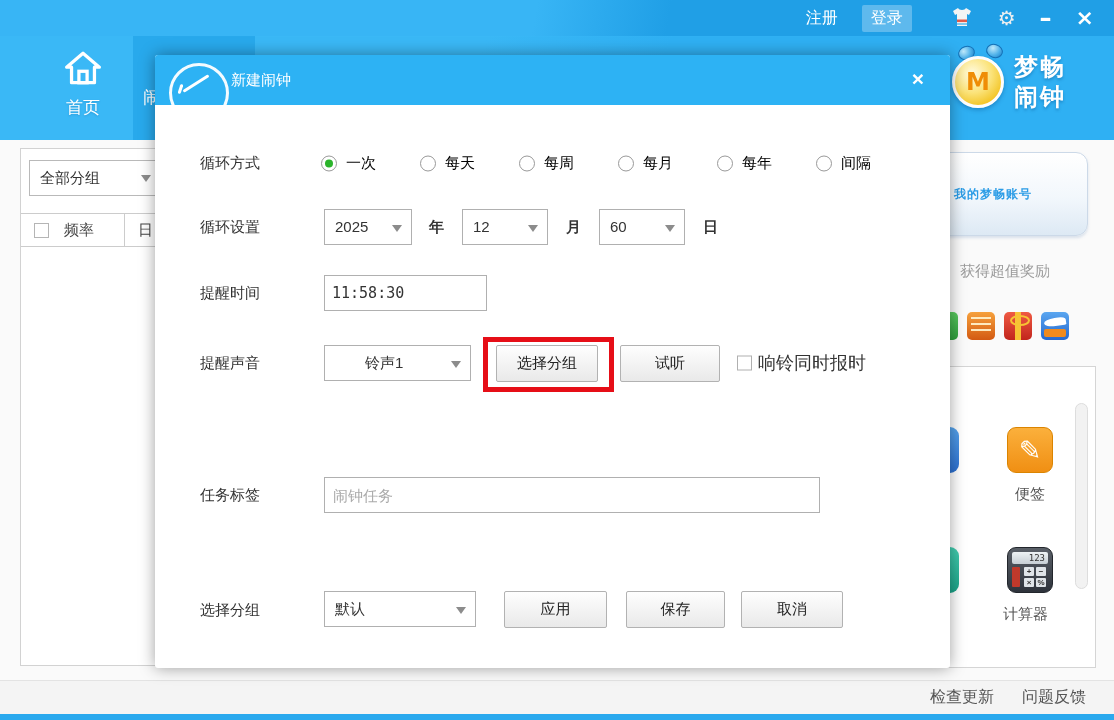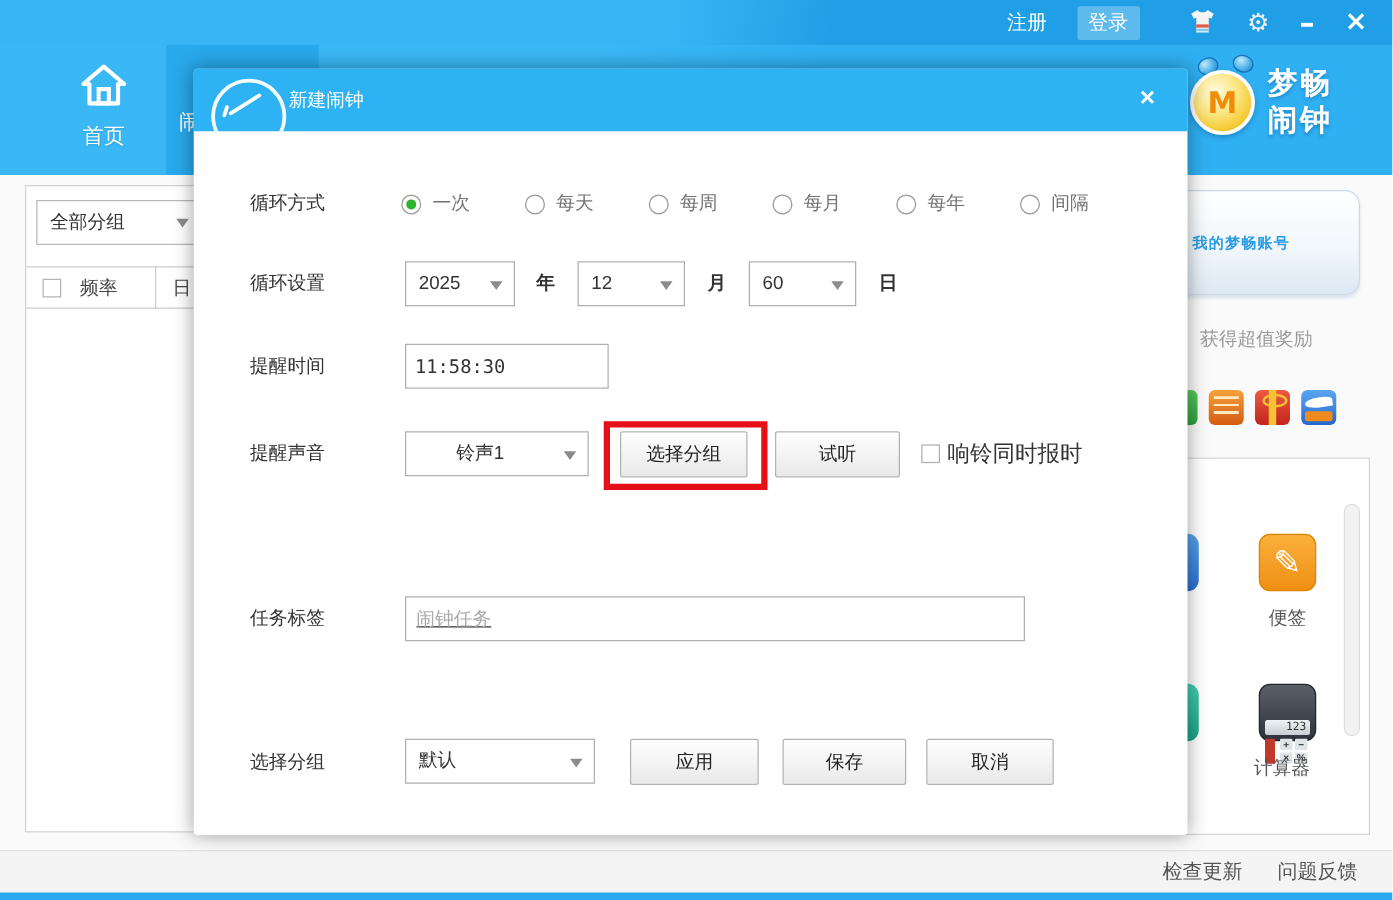--- a/index.html
+++ b/index.html
@@ -77,21 +77,21 @@
   .appicon { position:absolute; width:46px; height:46px; border-radius:9px; cursor:pointer;}
   .appicon.blue { left:14px; top:60px; background:linear-gradient(180deg,#56a3ec,#2b6fd0); }
   .appicon.note { left:108px; top:60px; background:linear-gradient(180deg,#fbb03c,#f08f13);
     border:1px solid #db8400; display:flex; align-items:center; justify-content:center;}
   .appicon.note .pen { color:#fff; font-size:27px; font-family:"DejaVu Sans",sans-serif; transform:rotate(0deg);}
   .appicon.teal { left:14px; top:180px; background:linear-gradient(180deg,#43cdb0,#1ba287); }
   .appicon.calc { left:108px; top:180px; background:linear-gradient(180deg,#5a6068,#2e333b);
     border:1px solid #22262c; padding:4px;}
   .calc-display { height:12px; background:linear-gradient(180deg,#eef3f5,#c6ced4); border-radius:2px;
     font-size:9px; color:#333; text-align:right; padding-right:3px; line-height:12px;
-    font-family:"DejaVu Sans Mono",monospace;margin-top:24px;}
+    font-family:"DejaVu Sans Mono",monospace;}
   .calc-keys { margin-top:3px; display:grid; grid-template-columns:10px 10px 8px; gap:2px; }
   .calc-keys .k { width:10px; height:9px; background:#dfe4e8; border-radius:1px; font-size:8px;
     line-height:9px; text-align:center; color:#333; font-weight:bold;}
   .calc-keys .r { grid-row:1 / span 2; width:8px; height:20px; background:#c0392b; border-radius:1px;}
   .applabel { position:absolute; font-size:15px; color:#555; }
   .applabel.noteL { left:116px; top:118px; }
   .applabel.partL { left:10px; top:238px; }
   .applabel.calcL { left:104px; top:238px; }
   .scrollbar { position:absolute; right:7px; top:36px; width:13px; height:186px; border-radius:7px;
     background:#f2f2f2; border:1px solid #ddd; cursor:pointer;}
@@ -121,33 +121,33 @@
   .dlg-label { position:absolute; left:45px; top:50%; transform:translateY(-50%);
     font-size:15px; color:#333; }
 
   .radio-group { position:absolute; left:166px; top:50%; transform:translateY(-50%);
     display:flex; align-items:center; }
   .radio { display:flex; align-items:center; cursor:pointer; }
   .rb { width:16px; height:16px; border-radius:50%; border:1px solid #999; background:#fff;
     margin-right:9px; position:relative; flex:0 0 auto;}
   .rb.sel::after { content:""; position:absolute; left:3px; top:3px; width:8px; height:8px;
     border-radius:50%; background:#2cb42c; }
-  .radio .rtext { font-size:15px; color:#737373; white-space:nowrap; }
+  .radio .rtext { font-size:15px; color:#000000; white-space:nowrap; }
   .rg1 { gap:44px; } .rg2 { gap:36px; }
 
   .select { background:#fff; border:1px solid #b0b0b0; height:36px; font-size:15px; color:#333;
     line-height:34px; padding-left:10px; position:absolute; cursor:pointer;}
   .select .tri, .group-select .tri { position:absolute; right:9px; top:15px; width:0; height:0;
     border-left:5px solid transparent; border-right:5px solid transparent; border-top:7px solid #8c8c8c;}
   .group-select .tri { top:14px; }
 
   .tinput { border:1px solid #b0b0b0; height:36px; font-size:15px; color:#333; padding-left:7px;
     position:absolute; background:#fff; font-family:"DejaVu Sans Mono",monospace;}
   .txtinput { border:1px solid #b0b0b0; height:36px; font-size:15px; color:#333; padding-left:8px;
-    position:absolute; background:#fff; font-family:"Liberation Sans","DejaVu Sans",sans-serif;text-decoration:underline;}
+    position:absolute; background:#fff; font-family:"Liberation Sans","DejaVu Sans",sans-serif;}
   .txtinput::placeholder { color:#aaa; }
   .unit { position:absolute; top:50%; transform:translateY(-50%); font-size:15px; color:#333; font-weight:bold;}
   .unit.thin { font-weight:normal; }
 
   .btn { position:absolute; height:37px; background:linear-gradient(180deg,#fefefe,#e9e9e9);
     border:1px solid #b2b2b2; border-radius:2px; font-size:15px; color:#222; text-align:center;
     cursor:pointer; font-family:inherit; }
   .chk { position:absolute; width:15px; height:15px; border:1px solid #b0b0b0; background:#fff;
     top:50%; transform:translateY(-50%); cursor:pointer;}
   .chklabel { position:absolute; top:50%; transform:translateY(-50%); font-size:18px; color:#333;}

